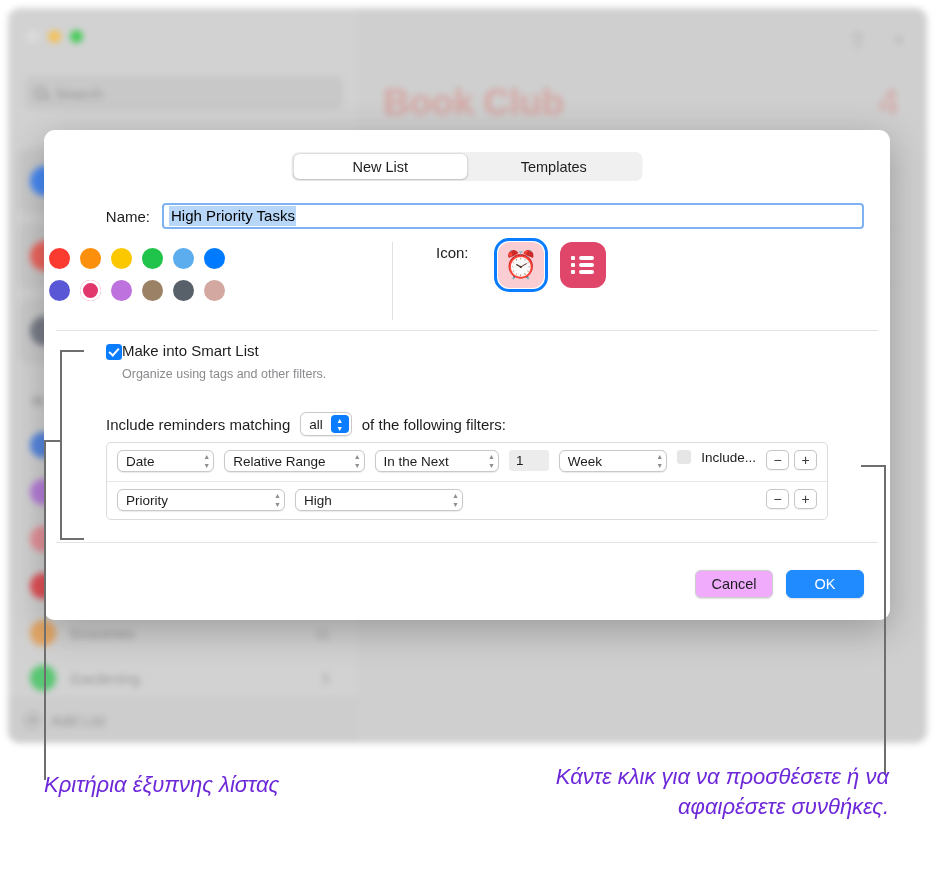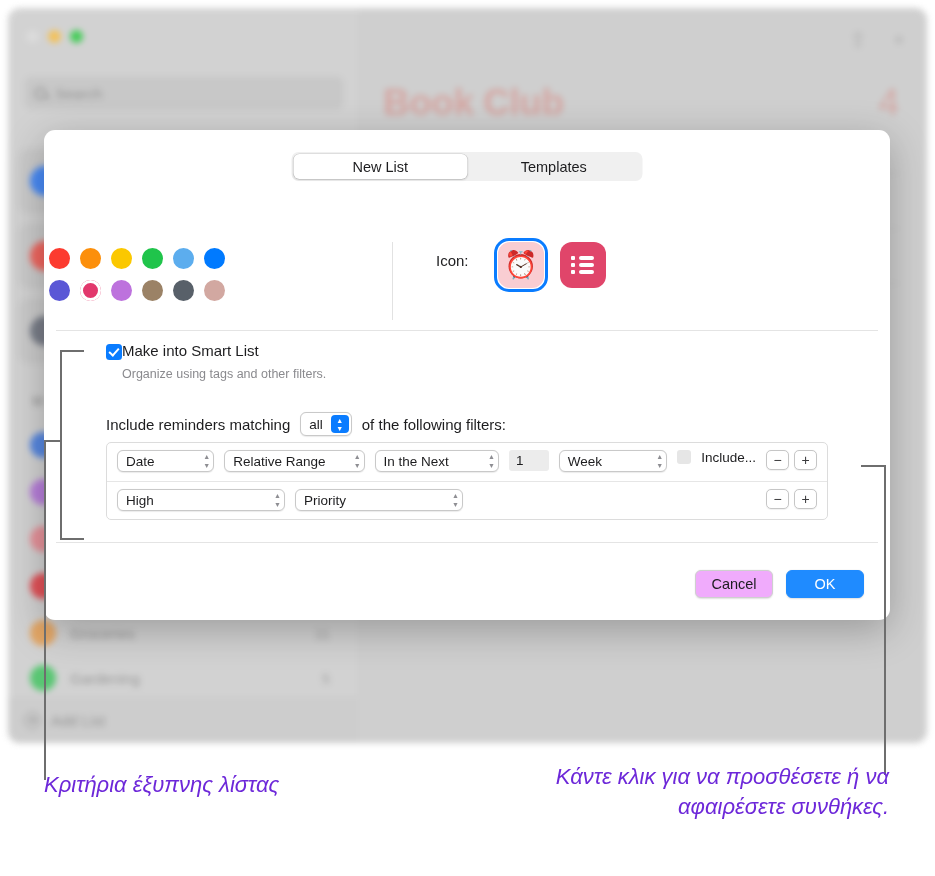--- a/index.html
+++ b/index.html
@@ -139,21 +139,21 @@
   .sw-cell { width: 30px; height: 32px; display: flex; align-items: center; justify-content: center; }
   .sw { width: 21px; height: 21px; border-radius: 50%; }
   .sw.selected {
     box-shadow: inset 0 0 0 3px #fff;
     border: 0;
   }
   .vdivider {
     position: absolute; left: 348px; top: 112px; width: 1px; height: 78px; background: #e2e2e2;
   }
   .icon-label {
-    position: absolute; left: 392px; top: 122px; font-size: 15px; color: #1d1d1f;
+    position: absolute; left: 392px; top: 114px; font-size: 15px; color: #1d1d1f;
   }
   .icon-choices { position: absolute; left: 454px; top: 112px; display: flex; gap: 16px; }
   .icon-btn {
     width: 46px; height: 46px; border-radius: 12px;
     display: flex; align-items: center; justify-content: center;
     position: relative;
   }
   .icon-btn.alarm { background: #f9cdd2; font-size: 27px; }
   .icon-btn.selected::after {
     content: ""; position: absolute; left: -4px; top: -4px; right: -4px; bottom: -4px;
@@ -330,20 +330,26 @@
 
   <div class="dialog">
 
     <div class="seg-wrap">
       <div class="segmented">
         <div class="seg active">New List</div>
         <div class="seg">Templates</div>
       </div>
     </div>
 
+    <div class="row-name">
+      <div class="lbl">Name:</div>
+      <div class="name-input">
+        <span class="sel">High Priority Tasks</span>
+      </div>
+    </div>
 
     <div class="row-color">
       <div class="swatch-grid">
         <div class="sw-cell">
             <span class="sw" style="background:#fc3b30"></span>
           </div>
         <div class="sw-cell">
             <span class="sw" style="background:#fc8f0b"></span>
           </div>
         <div class="sw-cell">
@@ -462,33 +468,33 @@
         <span class="cb-small"></span>
         <span class="incl-label">Include...</span>
         <span class="pm-group">
           <span class="pm-btn">−</span>
           <span class="pm-btn">+</span>
         </span>
       </div>
 
       <div class="filter-row">
         <span class="popup" style="width:168px">
+          <span>Priority</span>
+          <span class="arrows">
+              <span class="a">▲</span>
+              <span class="a">▼</span>
+            </span>
+        </span>
+        <span class="popup" style="width:168px">
           <span>High</span>
           <span class="arrows">
               <span class="a">▲</span>
               <span class="a">▼</span>
             </span>
         </span>
-        <span class="popup" style="width:168px">
-          <span>Priority</span>
-          <span class="arrows">
-              <span class="a">▲</span>
-              <span class="a">▼</span>
-            </span>
-        </span>
         <span class="pm-group">
           <span class="pm-btn">−</span>
           <span class="pm-btn">+</span>
         </span>
       </div>
 
     </div>
 
     <div class="hdivider" style="top:412px"></div>
 

